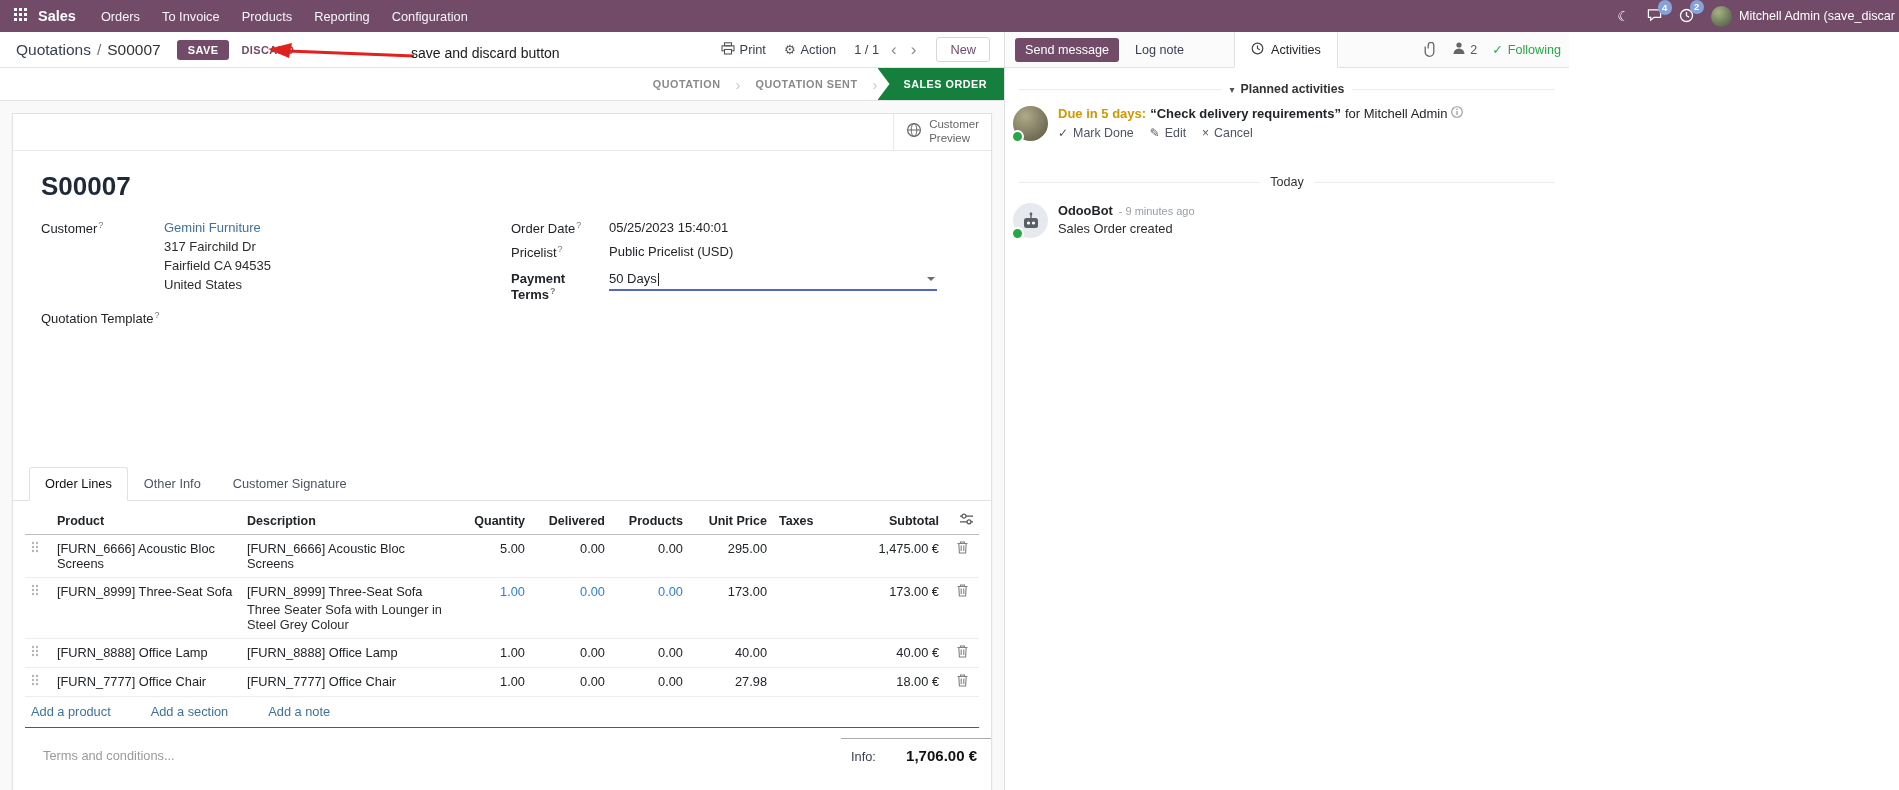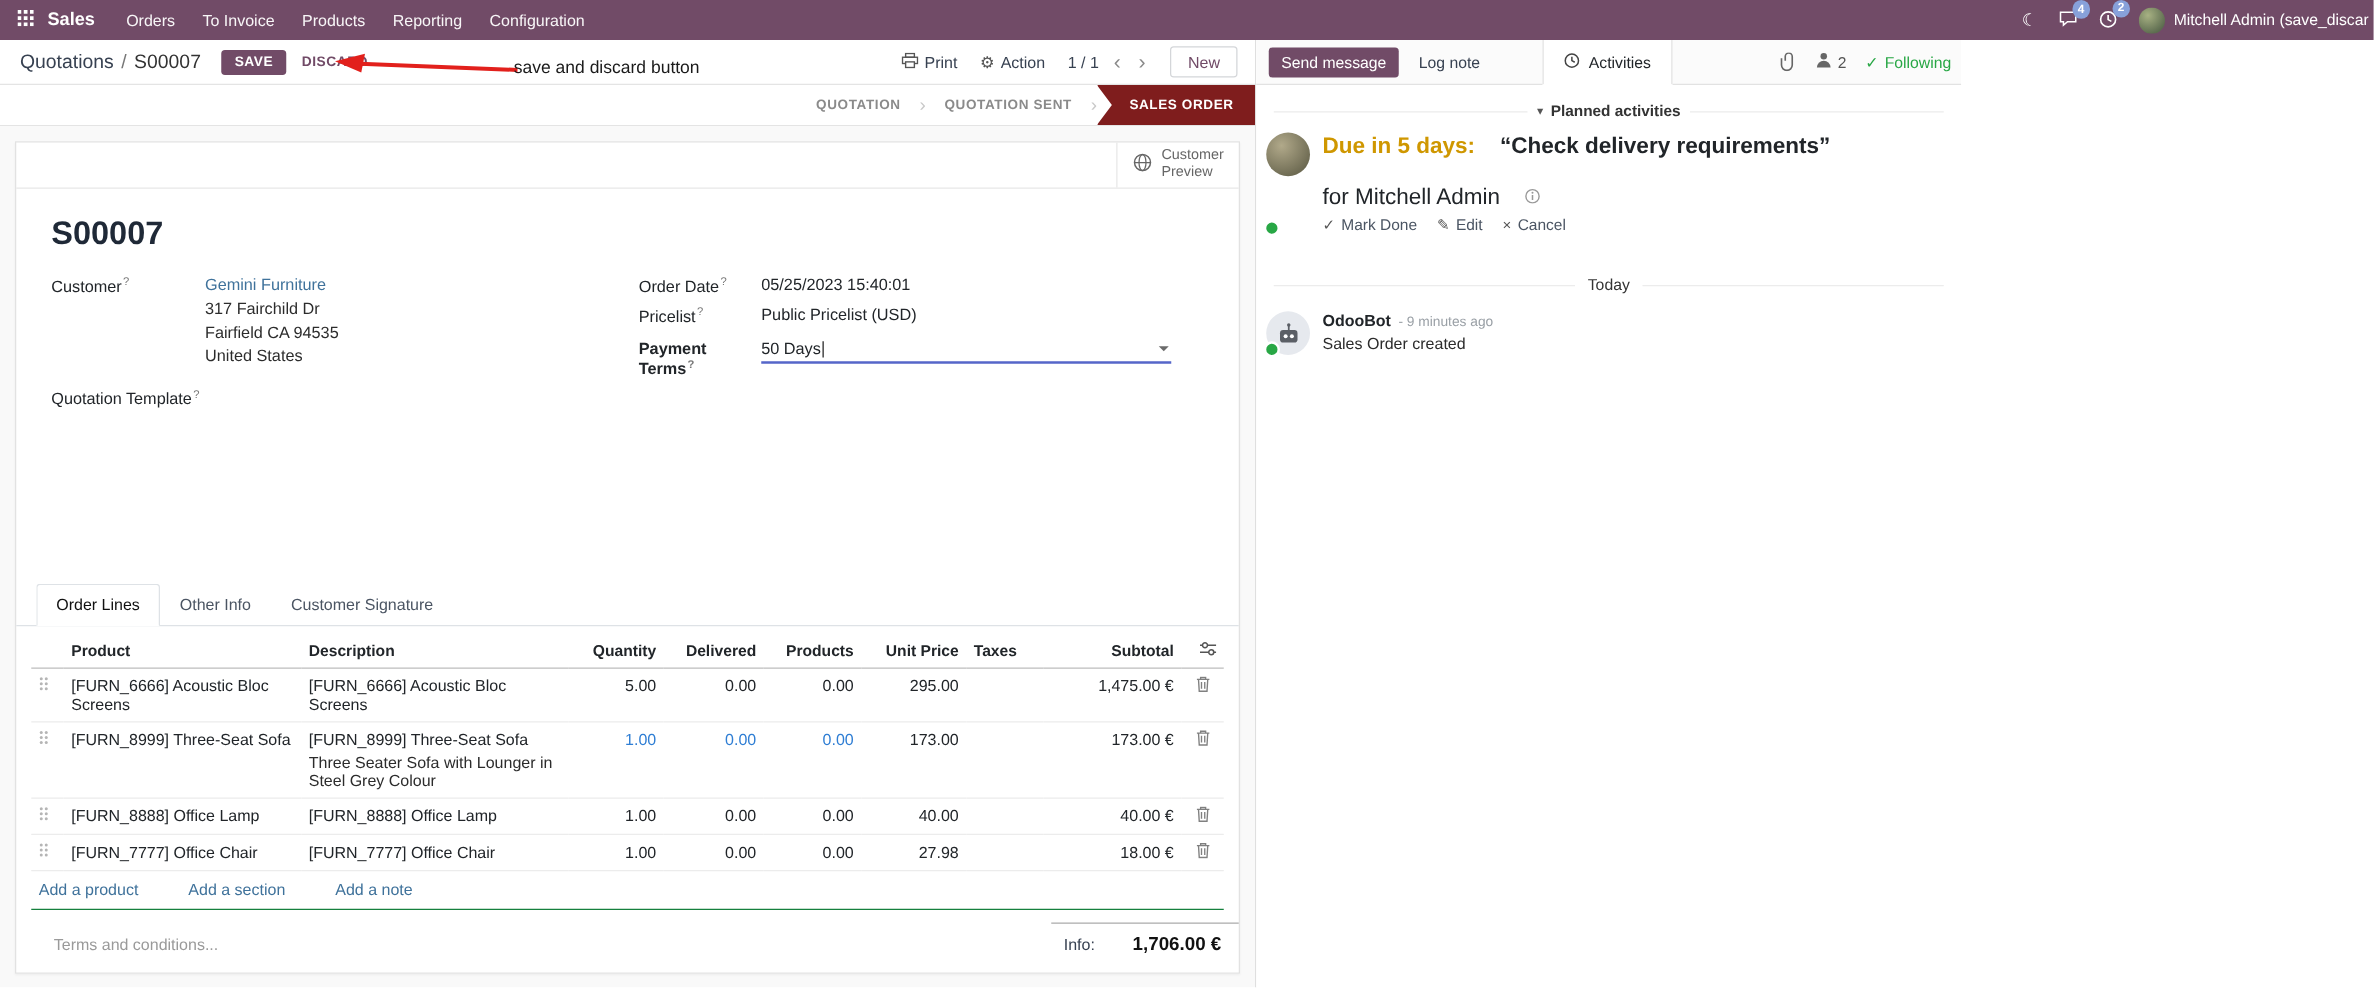--- a/index.html
+++ b/index.html
@@ -45,21 +45,21 @@
   .anno-text { position:absolute; left:411px; top:45px; z-index:60; font-size:14px; color:#1a1a1a; }
 
   
   .status-row { height:33px; display:flex; align-items:stretch; border-bottom:1px solid #e4e4e4; background:#fff; padding-left:16px; }
   .sb-left { display:flex; align-items:center; gap:8px; }
   .btn-primary-sm { background:#714B67; color:#fff; border:none; font-size:11.5px; font-weight:700; letter-spacing:.3px; padding:5px 11px; border-radius:3px; cursor:pointer; }
   .btn-flat-sm { background:none; border:none; color:#374151; font-size:11.5px; font-weight:700; letter-spacing:.3px; padding:5px 9px; cursor:pointer; }
   .steps { margin-left:auto; display:flex; align-items:stretch; }
   .step { display:flex; align-items:center; padding:0 15px; font-size:10.8px; font-weight:700; letter-spacing:.5px; color:#8a8a8a; cursor:pointer; }
   .step-sep { display:flex; align-items:center; color:#c9c9c9; font-size:15px; }
-  .step.active { background:#7f1d1d; color:#fff; padding:0 17px 0 26px; clip-path:polygon(0 0,100% 0,100% 100%,0 100%,12px 50%); }
+  .step.active { background:#15803d; color:#fff; padding:0 17px 0 26px; clip-path:polygon(0 0,100% 0,100% 100%,0 100%,12px 50%); }
 
   
   .content { flex:1; background:#f9f9f9; padding:12px; overflow:hidden; }
   .sheet { background:#fff; border:1px solid #e2e2e2; box-shadow:0 1px 2px rgba(0,0,0,.05); min-height:512px; }
   .sheet-strip { height:37px; border-bottom:1px solid #e8e8e8; display:flex; justify-content:flex-end; }
   .cust-preview { border-left:1px solid #e8e8e8; display:flex; align-items:center; gap:7px; padding:0 12px; color:#666; font-size:11.5px; line-height:1.2; cursor:pointer; }
   .sheet-fields { padding:0 28px; }
   .sheet-title { font-size:26px; font-weight:600; color:#1f2937; margin:20px 0 18px; }
   .fields { display:flex; }
   .col-left { width:470px; }
@@ -91,21 +91,21 @@
   td { font-size:12.8px; color:#212529; padding:6px 6px; border-bottom:1px solid #ececec; vertical-align:top; }
   td.c { text-align:center; }
   .desc2 { margin-top:3px; color:#2c2c2c; }
   .edited { color:#2f7ed4; }
   .handle-cell, .trash-cell { width:26px; cursor:pointer; }
   .opt-cols { float:right; cursor:pointer; margin-left:8px; }
   .line-links { display:flex; gap:40px; padding:7px 6px 8px; border-bottom:1px solid #15803d; }
   .line-links a { color:#3f729b; font-size:12.8px; cursor:pointer; }
 
   
-  .sheet-bottom { display:flex; padding:10px 0 14px 30px; }
+  .sheet-bottom { display:flex; padding:10px 0 26px 30px; }
   .terms { flex:1; color:#9a9a9a; font-size:12.8px; padding-top:10px; cursor:text; }
   .totals { width:150px; border-top:1px solid #ababab; padding:8px 14px 0 10px; display:flex; justify-content:space-between; align-items:baseline; align-self:flex-start; }
   .total-label { font-size:12.8px; color:#374151; }
   .total-value { font-size:15px; font-weight:700; color:#111; }
 
   
   .chat-top { height:36px; background:#fbfbfb; border-bottom:1px solid #e2e2e2; display:flex; align-items:stretch; padding-left:10px; }
   .btn-send { align-self:center; background:#714B67; color:#fff; border:none; border-radius:3px; font-size:12.6px; padding:5px 10px; cursor:pointer; }
   .btn-lognote { align-self:center; background:none; border:none; color:#374151; font-size:12.6px; padding:5px 10px; margin-left:6px; cursor:pointer; }
   .tab-activities { margin-left:40px; display:flex; align-items:center; gap:7px; padding:0 16px; background:#fff; border-left:1px solid #e2e2e2; border-right:1px solid #e2e2e2; margin-bottom:-1px; border-bottom:1px solid #fff; font-size:12.6px; color:#212529; cursor:pointer; }
@@ -119,21 +119,21 @@
   .ph-label { display:flex; align-items:center; gap:6px; font-size:12.3px; font-weight:600; color:#333; cursor:pointer; }
   .ph-caret { font-size:10px; color:#555; }
 
   .activity { display:flex; padding:8px 8px; }
   .avatar-wrap { position:relative; flex:0 0 35px; }
   .avatar-lg { width:35px; height:35px; border-radius:50%; }
   .avatar-user { background:radial-gradient(circle at 35% 30%, #b1a98a, #6d6a52 75%); }
   .avatar-bot { background:#e6e9ee; display:flex; align-items:center; justify-content:center; }
   .presence { position:absolute; left:-2px; bottom:-2px; width:13px; height:13px; border-radius:50%; background:#28a745; border:2px solid #fff; }
   .act-content { margin-left:10px; }
-  .act-line1 { font-size:18px; color:#212529; display:flex; align-items:center; flex-wrap:wrap; gap:20px; }
+  .act-line1 { font-size:13px; color:#212529; display:flex; align-items:center; flex-wrap:wrap; gap:4px;justify-content:center; }
   .due { color:#cf9700; font-weight:700; }
   .act-summary { font-weight:700; }
   .act-buttons { display:flex; gap:16px; margin-top:5px; }
   .act-btn { display:flex; align-items:center; gap:5px; font-size:12.4px; color:#4b5563; cursor:pointer; }
   .act-btn .glyph { font-size:12px; color:#555; }
 
   .day-divider { display:flex; align-items:center; gap:10px; margin:26px 14px 8px; }
   .day-label { font-size:12.6px; color:#333; }
 
   .message { display:flex; padding:6px 8px; }

